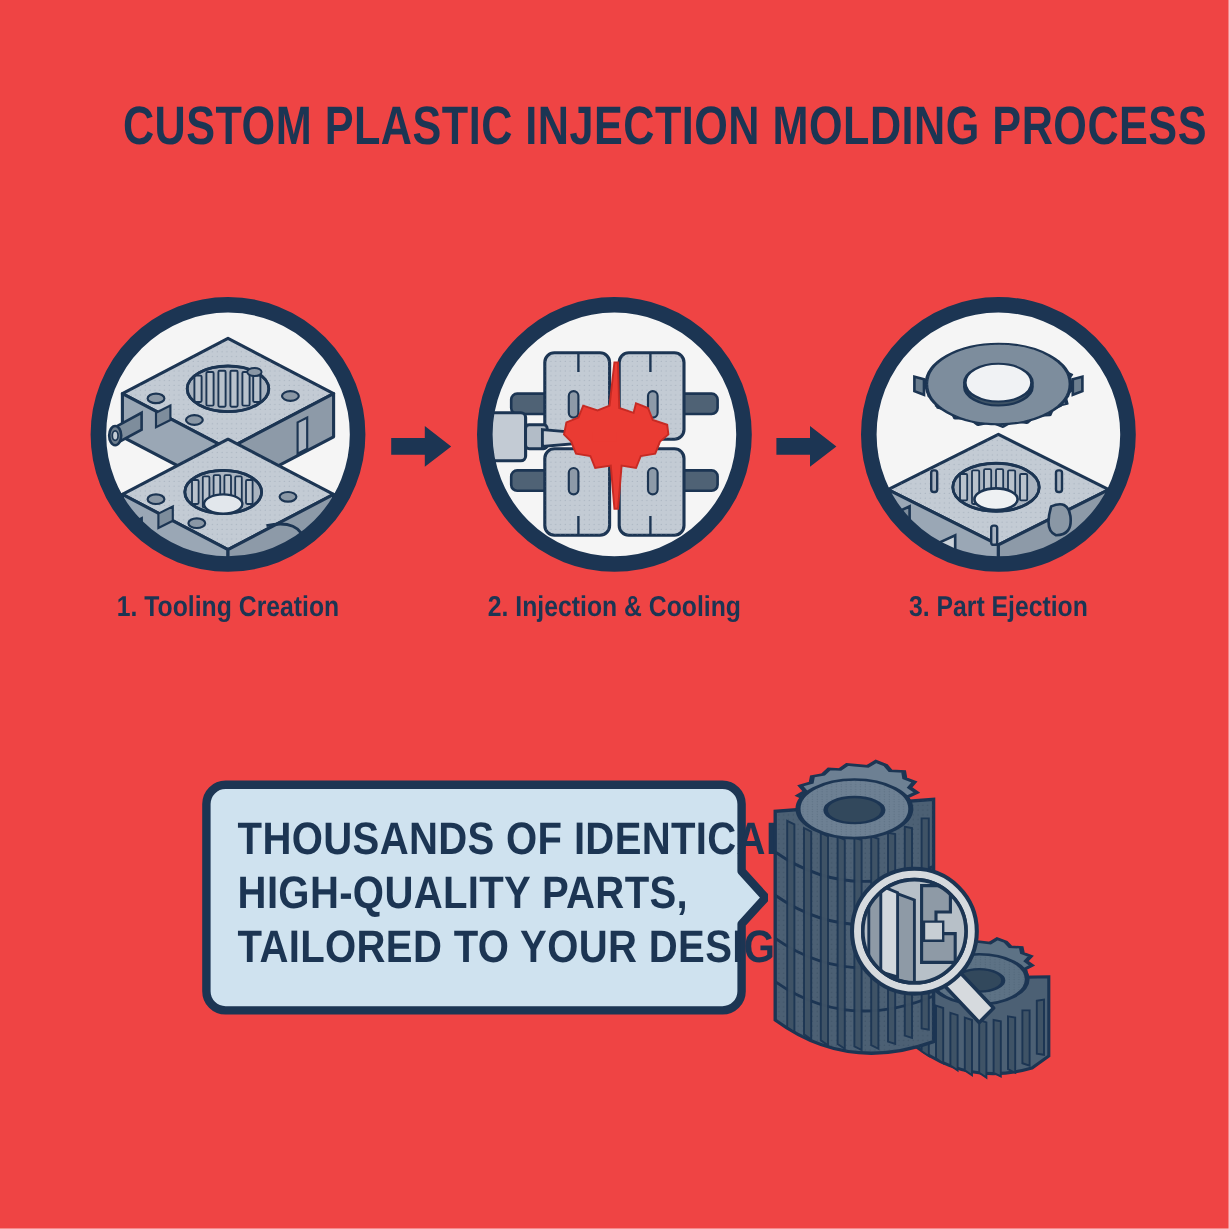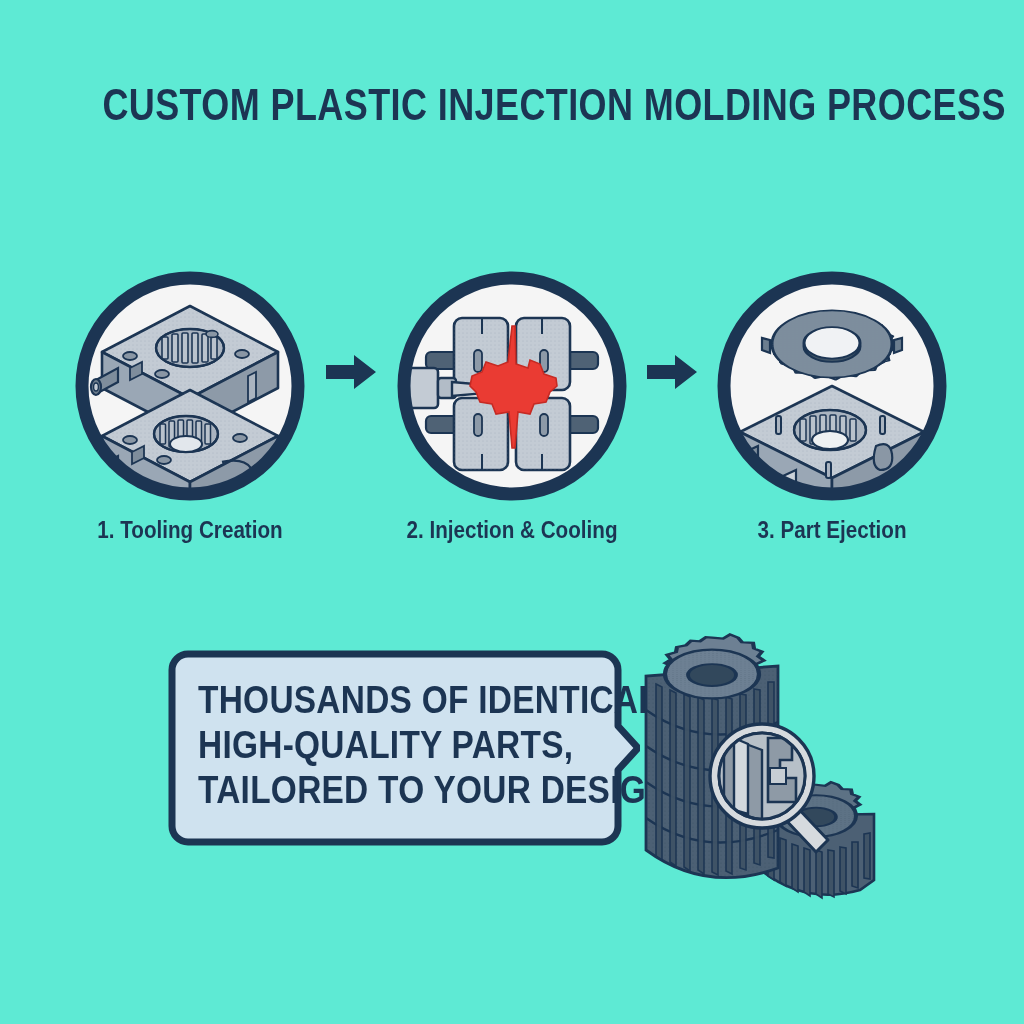--- a/index.html
+++ b/index.html
@@ -4,21 +4,21 @@
 <style>
   html, body {
     margin: 0;
     padding: 0;
     background: #ffffff;
   }
   #infographic {
     position: relative;
     width: 1024px;
     height: 1024px;
-    background: #5eead4;
+    background: #ef4444;
     overflow: hidden;
     font-family: "Liberation Sans", sans-serif;
   }
   
   #page-title {
     position: absolute;
     left: 0;
     top: 82px;
     width: 1024px;
     text-align: center;
@@ -28,21 +28,21 @@
     font-size: 45px;
     letter-spacing: 0.5px;
     transform: scaleX(0.80);
     transform-origin: 50% 50%;
     white-space: nowrap;
     line-height: 1;
   }
   
   .step {
     position: absolute;
-    top: 268px;
+    top: 244px;
     width: 236px;
     height: 236px;
   }
   .step-1 { left: 72px; }
   .step-2 { left: 394px; }
   .step-3 { left: 714px; }
 
   .step-circle {
     position: absolute;
     inset: 0;

